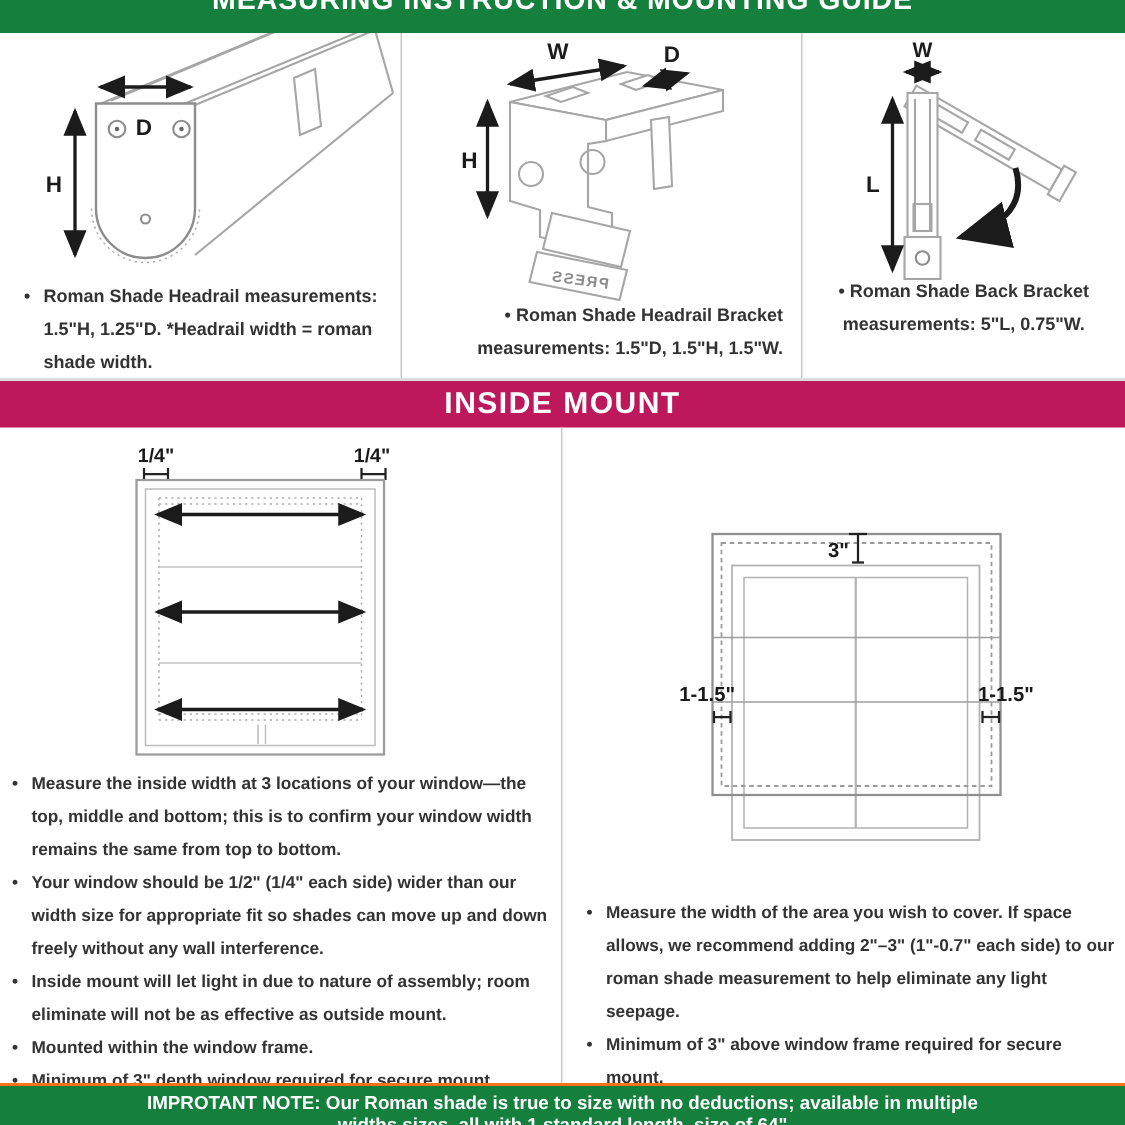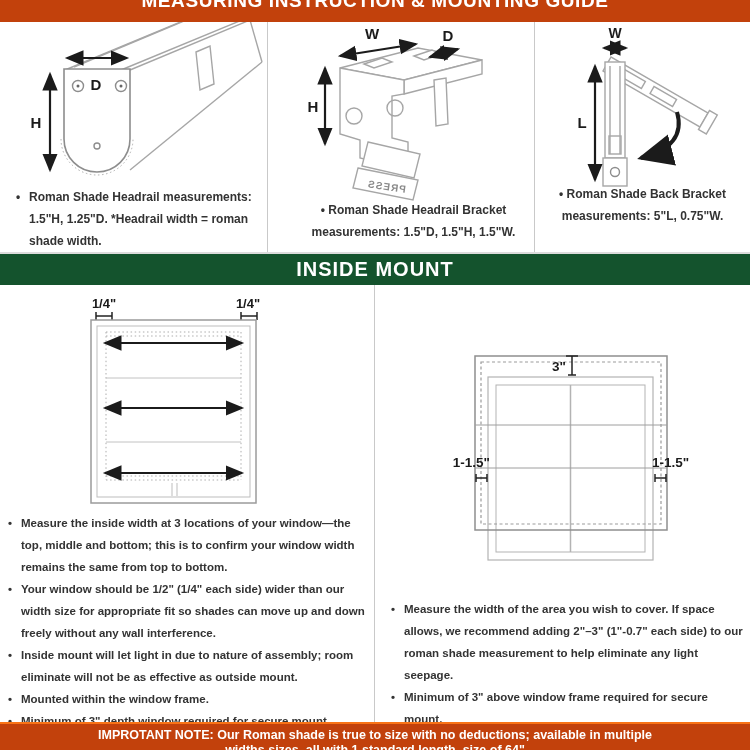--- a/index.html
+++ b/index.html
@@ -1,29 +1,29 @@
 <!DOCTYPE html>
 <html><head>
 <meta charset="utf-8">
 <style>
   html,body{margin:0;padding:0;background:#fff;}
   #page{position:relative;width:750px;height:750px;background:#fff;overflow:hidden;
         font-family:"Liberation Sans","DejaVu Sans",sans-serif;color:#333;}
   
-  .banner{position:absolute;left:0;width:750px;background:#c2410c;color:#fff;overflow:hidden;text-align:center;}
+  .banner{position:absolute;left:0;width:750px;background:#15803d;color:#fff;overflow:hidden;text-align:center;}
   #banner-top{top:0;height:22px;}
   #banner-top .title{display:block;font-size:19px;font-weight:bold;letter-spacing:.6px;line-height:26px;margin-top:-12px;white-space:nowrap;}
   #banner-bottom{top:722px;height:28px;border-top:2px solid #f97316;box-sizing:border-box;}
   #banner-bottom .bline{display:block;font-size:12.5px;font-weight:bold;line-height:15px;}
   #banner-bottom .bline.first{margin-top:4px;}
   
   .vdiv{position:absolute;width:1px;background:#c9c9c9;}
   
   #mount-headers{position:absolute;left:0;top:252px;width:750px;height:33px;display:flex;
-                 background:#14532d;border-top:2px solid #dcdcdc;box-sizing:border-box;}
+                 background:#be185d;border-top:2px solid #dcdcdc;box-sizing:border-box;}
   .mount-header-cell{flex:1;display:flex;align-items:center;justify-content:center;
                      color:#fff;font-size:20px;font-weight:bold;letter-spacing:1px;}
   .mount-header-cell + .mount-header-cell{border-left:1px solid #8d8d8f;}
   
   .caption{position:absolute;font-size:12px;font-weight:bold;line-height:22px;color:#333;}
   .hang{padding-left:13px;}
   .hang .marker{position:absolute;left:0;}
   .centered{text-align:center;}
   .bullets{position:absolute;font-size:11.5px;font-weight:bold;line-height:22px;color:#333;}
   .bullet-item{position:relative;padding-left:13px;}
@@ -103,21 +103,21 @@
       <polygon class="gfill" points="90,146 150,158 145,178 85,166"></polygon>
       <text transform="translate(118,168) scale(-1,1) rotate(-8)" text-anchor="middle" font-size="10" font-weight="bold" fill="#8a8a8a" letter-spacing="1">PRESS</text>
     </g>
     <line class="arrow" x1="72" y1="34" x2="148" y2="22" marker-start="url(#arr2)" marker-end="url(#arr2)"></line>
     <line class="arrow" x1="162" y1="35" x2="190" y2="27" marker-start="url(#arr2)" marker-end="url(#arr2)"></line>
     <line class="arrow" x1="57" y1="46" x2="57" y2="122" marker-start="url(#arr2)" marker-end="url(#arr2)"></line>
     <text x="104" y="17" text-anchor="middle" class="dim-label" font-size="15">W</text>
     <text x="180" y="19" text-anchor="middle" class="dim-label" font-size="15">D</text>
     <text x="45" y="90" text-anchor="middle" class="dim-label" font-size="15">H</text>
   </svg>
-  <div class="caption centered" style="left:288px;top:199px;width:251px;">
+  <div class="caption centered" style="left:271px;top:199px;width:251px;text-align:right;">
     <div><span>•</span> <span>Roman Shade Headrail Bracket</span></div>
     <div>measurements: 1.5"D, 1.5"H, 1.5"W.</div>
   </div>
 
   <svg width="215" height="230" viewBox="0 0 215 230" style="left:535px;top:22px;">
     <defs>
       <marker id="arr3" markerWidth="9" markerHeight="8" refX="7.5" refY="3.5" orient="auto-start-reverse">
         <path d="M0,0 L8.5,3.5 L0,7 Z" fill="#1b1b1b"></path>
       </marker>
       <marker id="arr3big" markerWidth="10" markerHeight="9" refX="8" refY="4" orient="auto">

